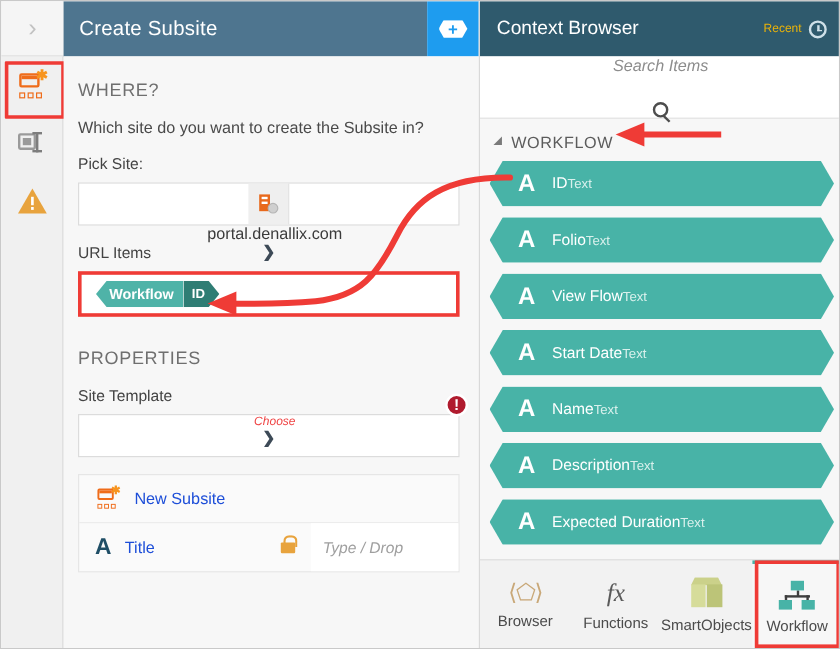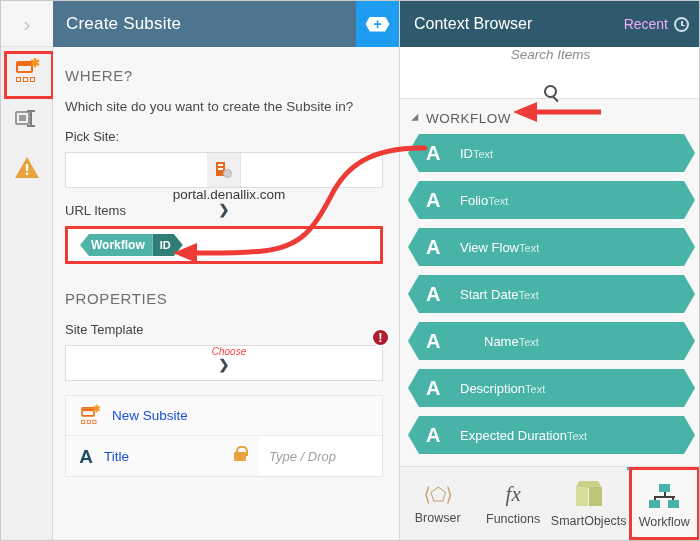--- a/index.html
+++ b/index.html
@@ -182,29 +182,29 @@
   .drop-zone {
     position: absolute; right: 0; top: 0; bottom: 0; width: 123px;
     background: #fff; display: flex; align-items: center; padding-left: 10px;
   }
   .drop-zone span { font-size: 13px; color: #9f9f9f; font-style: italic; }
 
   
   .cb {
     position: absolute; left: 398px; top: 0;
     width: 302px; height: 541px;
-    background: #f7f7f7; border-left: 1px solid #d9d9d9;
+    background: #f7f7f7; border-left: 1px solid #d9d9d9; text-align: center;
   }
   .cb-hdr {
     height: 46px; background: #2f5a6d;
     display: flex; align-items: center; justify-content: space-between;
     padding: 0 12px 0 14px;
   }
   .cb-title { color: #fff; font-size: 16px; }
-  .cb-recent { color: #f0abfc; font-size: 14px; display: flex; align-items: center; gap: 6px; margin-left: 32px; }
+  .cb-recent { color: #eab308; font-size: 10px; display: flex; align-items: center; gap: 6px; margin-left: 32px; }
   .clock {
     width: 15px; height: 15px; border: 2px solid #cfe0e8; border-radius: 50%;
     position: relative; display: inline-block;
   }
   .clock::before { content:""; position:absolute; left:5px; top:2px; width:1.6px; height:5px; background:#cfe0e8; }
   .clock::after  { content:""; position:absolute; left:5px; top:6px; width:4px; height:1.6px; background:#cfe0e8; }
 
   .cb-search {
     height: 52px; background: #fff; border-bottom: 1px solid #e0e0e0;
     display: flex; align-items: center; padding: 0 14px; flex-direction: column;
@@ -409,21 +409,21 @@
         <div class="item">
           <span class="ai">A</span>
           <span class="meta" style="display: block;"><span class="nm">View Flow</span><span class="ty">Text</span></span>
         </div>
         <div class="item">
           <span class="ai">A</span>
           <span class="meta" style="display: block;"><span class="nm">Start Date</span><span class="ty">Text</span></span>
         </div>
         <div class="item">
           <span class="ai">A</span>
-          <span class="meta" style="display: block; margin-left: 24px;"><span class="nm">Name</span><span class="ty">Text</span></span>
+          <span class="meta" style="display: block;"><span class="nm">Name</span><span class="ty">Text</span></span>
         </div>
         <div class="item">
           <span class="ai">A</span>
           <span class="meta" style="display: block;"><span class="nm">Description</span><span class="ty">Text</span></span>
         </div>
         <div class="item">
           <span class="ai">A</span>
           <span class="meta" style="display: block;"><span class="nm">Expected Duration</span><span class="ty">Text</span></span>
         </div>
       </div>

